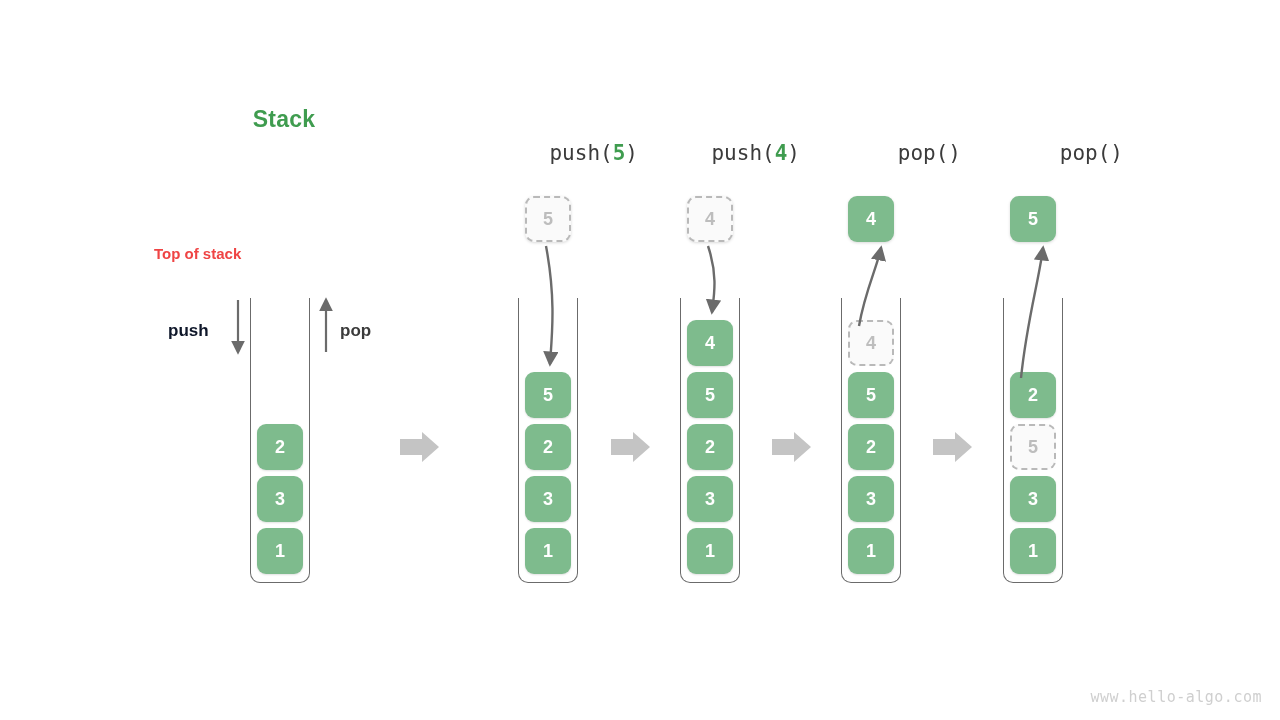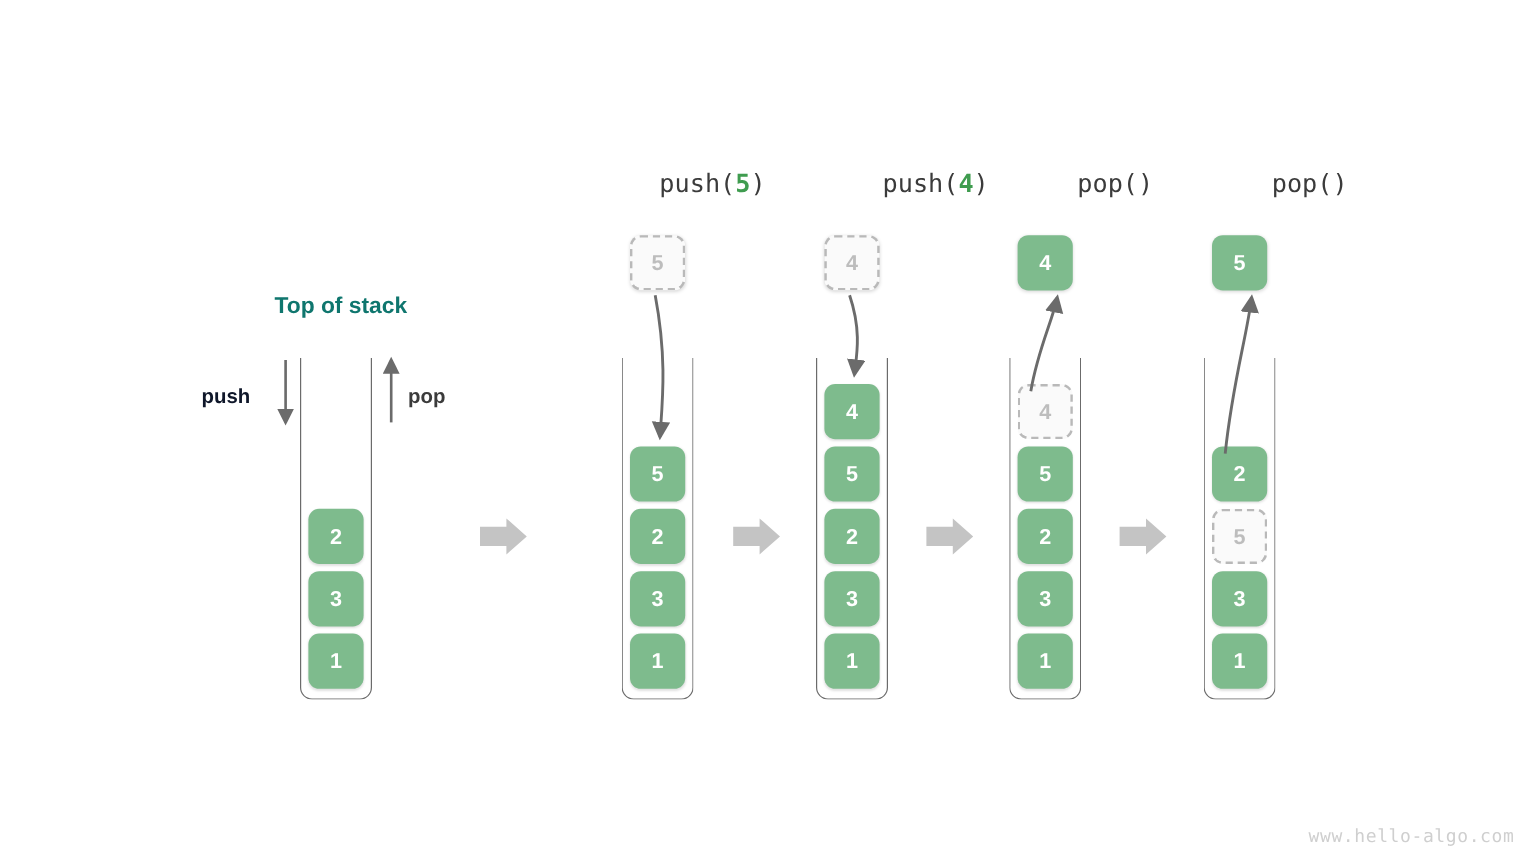--- a/index.html
+++ b/index.html
@@ -29,24 +29,23 @@
     font-size: 23px;
     font-weight: bold;
     color: #3f9c4f;
     letter-spacing: 0.2px;
   }
   .label-top {
     position: absolute;
     left: 154px;
     top: 245px;
     width: 260px;
-    text-align: center;
-    font-size: 19px;
-    font-weight: bold;
-    color: #0f766e;
+    font-size: 15px;
+    font-weight: bold;
+    color: #ef4444;
   }
   .label-bottom {
     position: absolute;
     left: 154px;
     top: 614px;
     width: 260px;
     text-align: center;
     font-size: 17px;
     font-weight: bold;
     color: #3b3b3b;
@@ -135,38 +134,39 @@
     color: #cfcfcf;
     letter-spacing: 0.5px;
     margin-top: 32px;
   }
 </style>
 </head>
 <body>
 
 <div id="canvas">
 
+  <div class="title-stack">Stack</div>
 
   <div class="label-top">Top of stack</div>
   <div class="label-push">push</div>
   <div class="label-pop">pop</div>
 
   <div id="panels-root">
       <div class="container-shell" style="left: 250px; top: 298px; height: 285px;"></div>
       <div class="blk" style="left: 257px; top: 424px;">2</div>
       <div class="blk" style="left: 257px; top: 476px;">3</div>
       <div class="blk" style="left: 257px; top: 528px;">1</div>
       <div class="op-caption" style="left: 458px;">push(<span class="arg">5</span>)</div>
       <div class="container-shell" style="left: 518px; top: 298px; height: 285px;"></div>
       <div class="blk" style="left: 525px; top: 372px;">5</div>
       <div class="blk" style="left: 525px; top: 424px;">2</div>
       <div class="blk" style="left: 525px; top: 476px;">3</div>
       <div class="blk" style="left: 525px; top: 528px;">1</div>
       <div class="blk ghost floating" style="left: 525px; top: 196px;">5</div>
-      <div class="op-caption" style="left: 644px;">push(<span class="arg">4</span>)</div>
+      <div class="op-caption" style="left: 620px;">push(<span class="arg">4</span>)</div>
       <div class="container-shell" style="left: 680px; top: 298px; height: 285px;"></div>
       <div class="blk" style="left: 687px; top: 320px;">4</div>
       <div class="blk" style="left: 687px; top: 372px;">5</div>
       <div class="blk" style="left: 687px; top: 424px;">2</div>
       <div class="blk" style="left: 687px; top: 476px;">3</div>
       <div class="blk" style="left: 687px; top: 528px;">1</div>
       <div class="blk ghost floating" style="left: 687px; top: 196px;">4</div>
       <div class="op-caption" style="left: 781px;">pop()</div>
       <div class="container-shell" style="left: 841px; top: 298px; height: 285px;"></div>
       <div class="blk ghost" style="left: 848px; top: 320px;">4</div>

